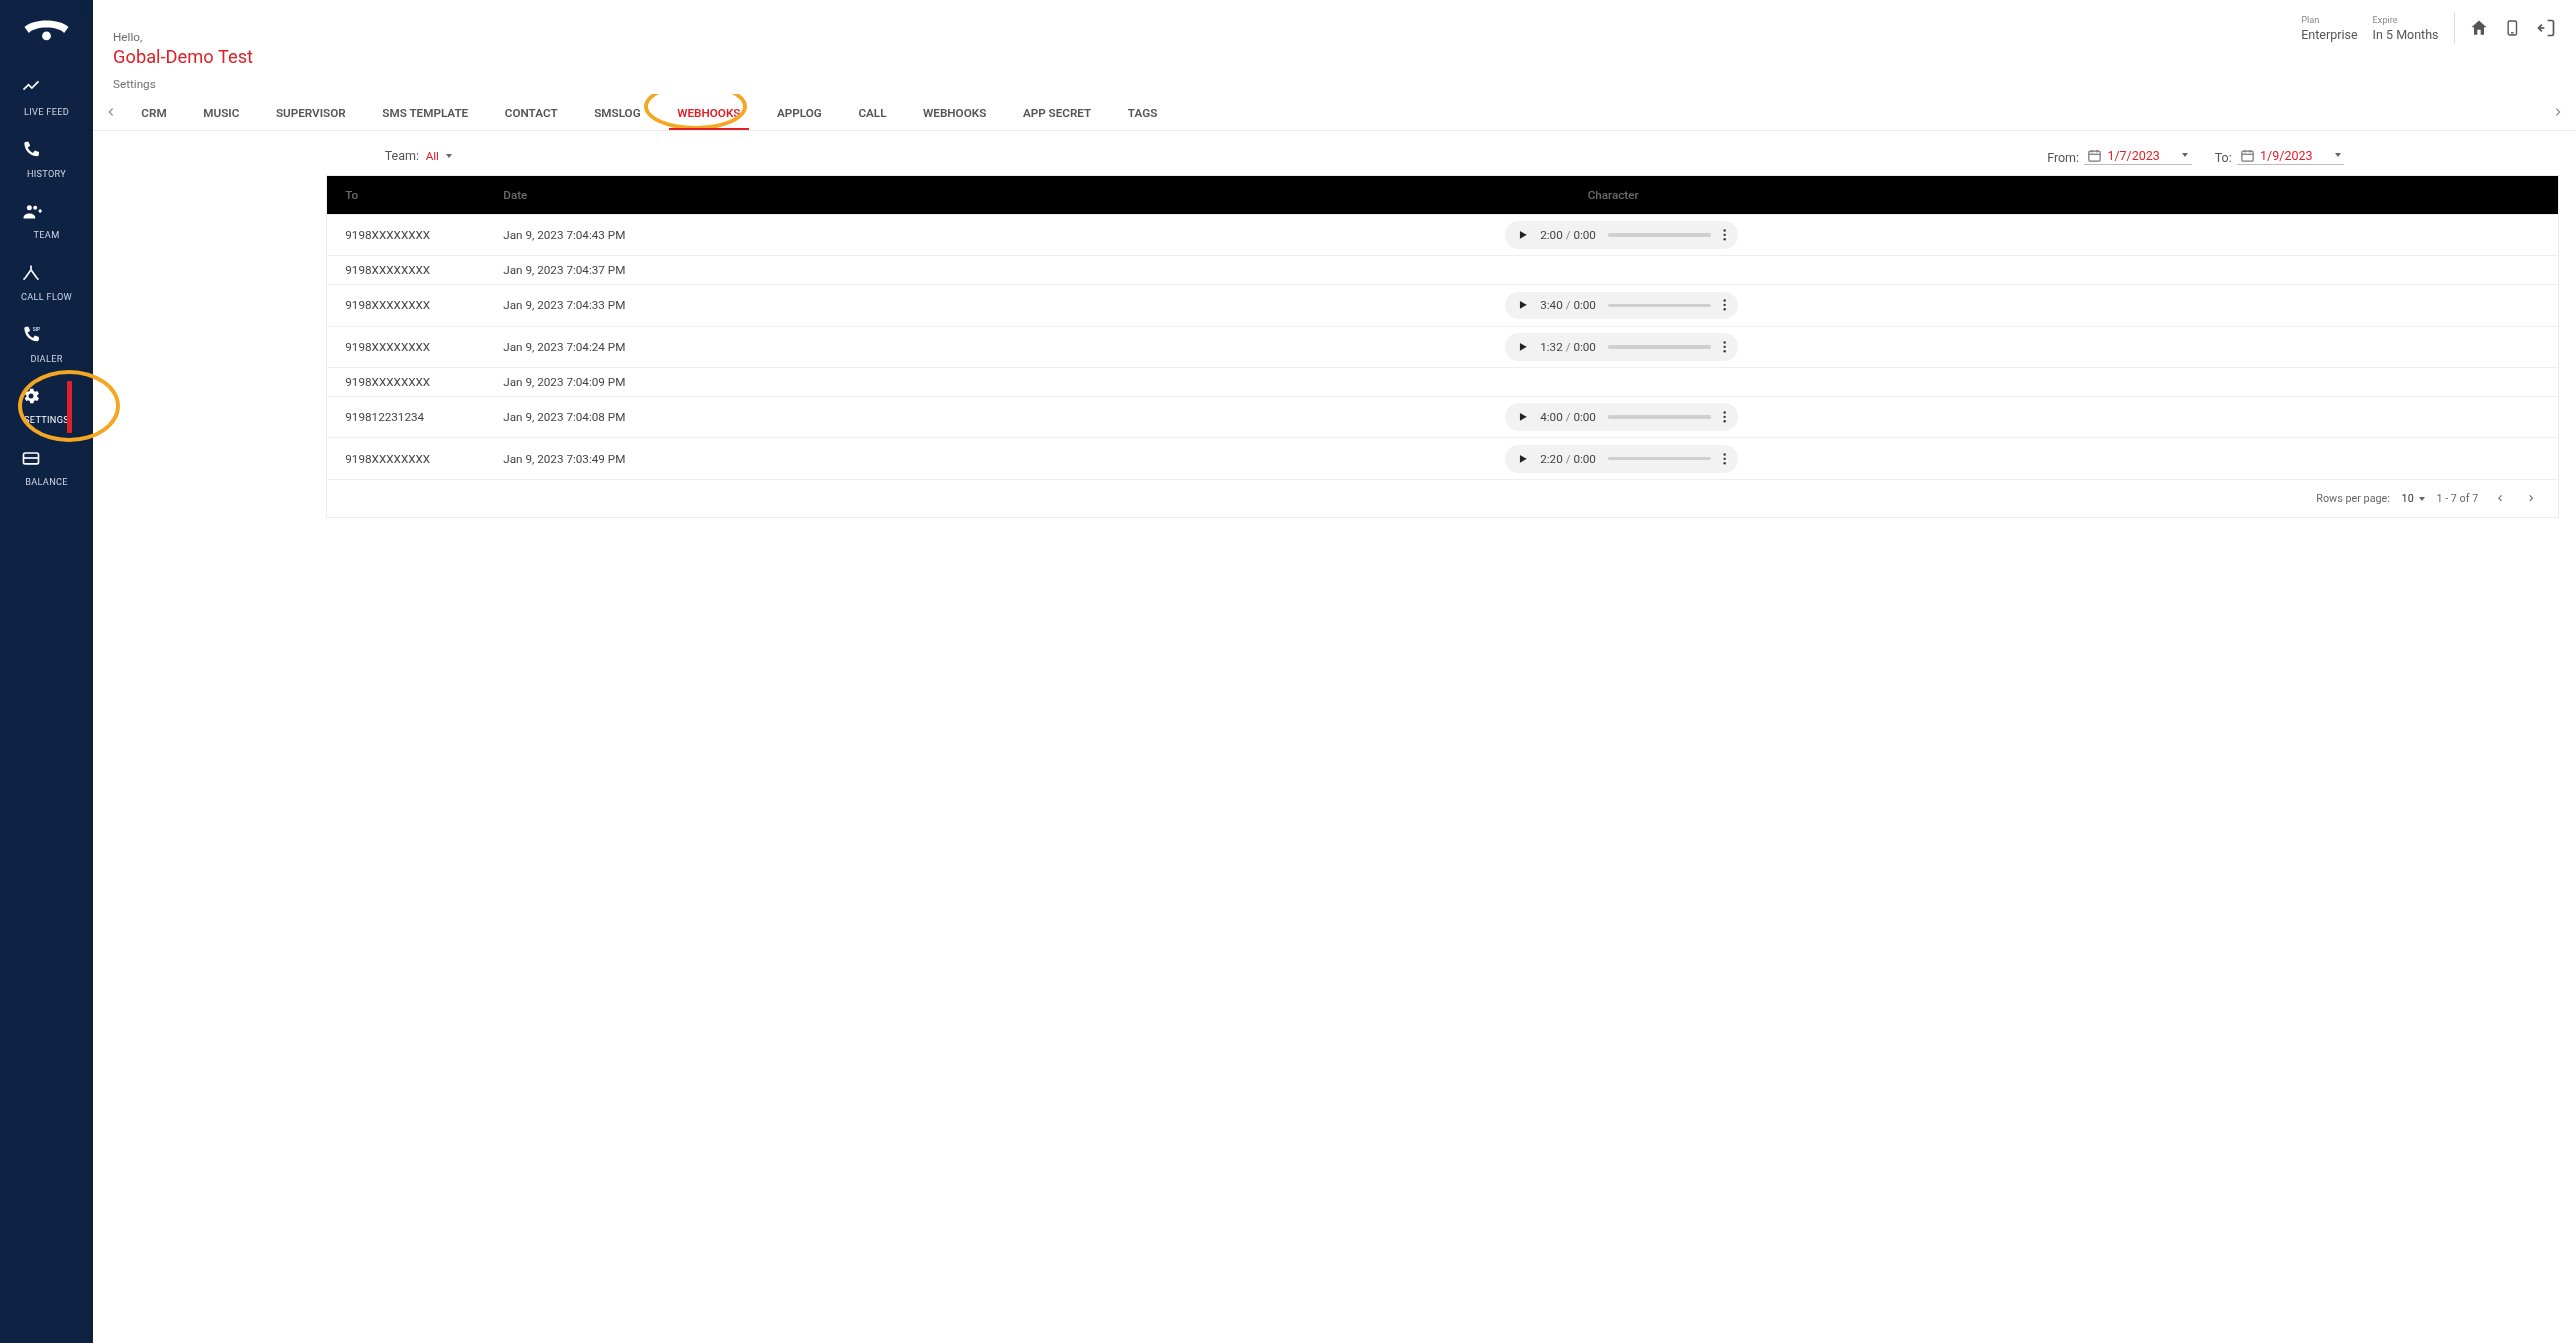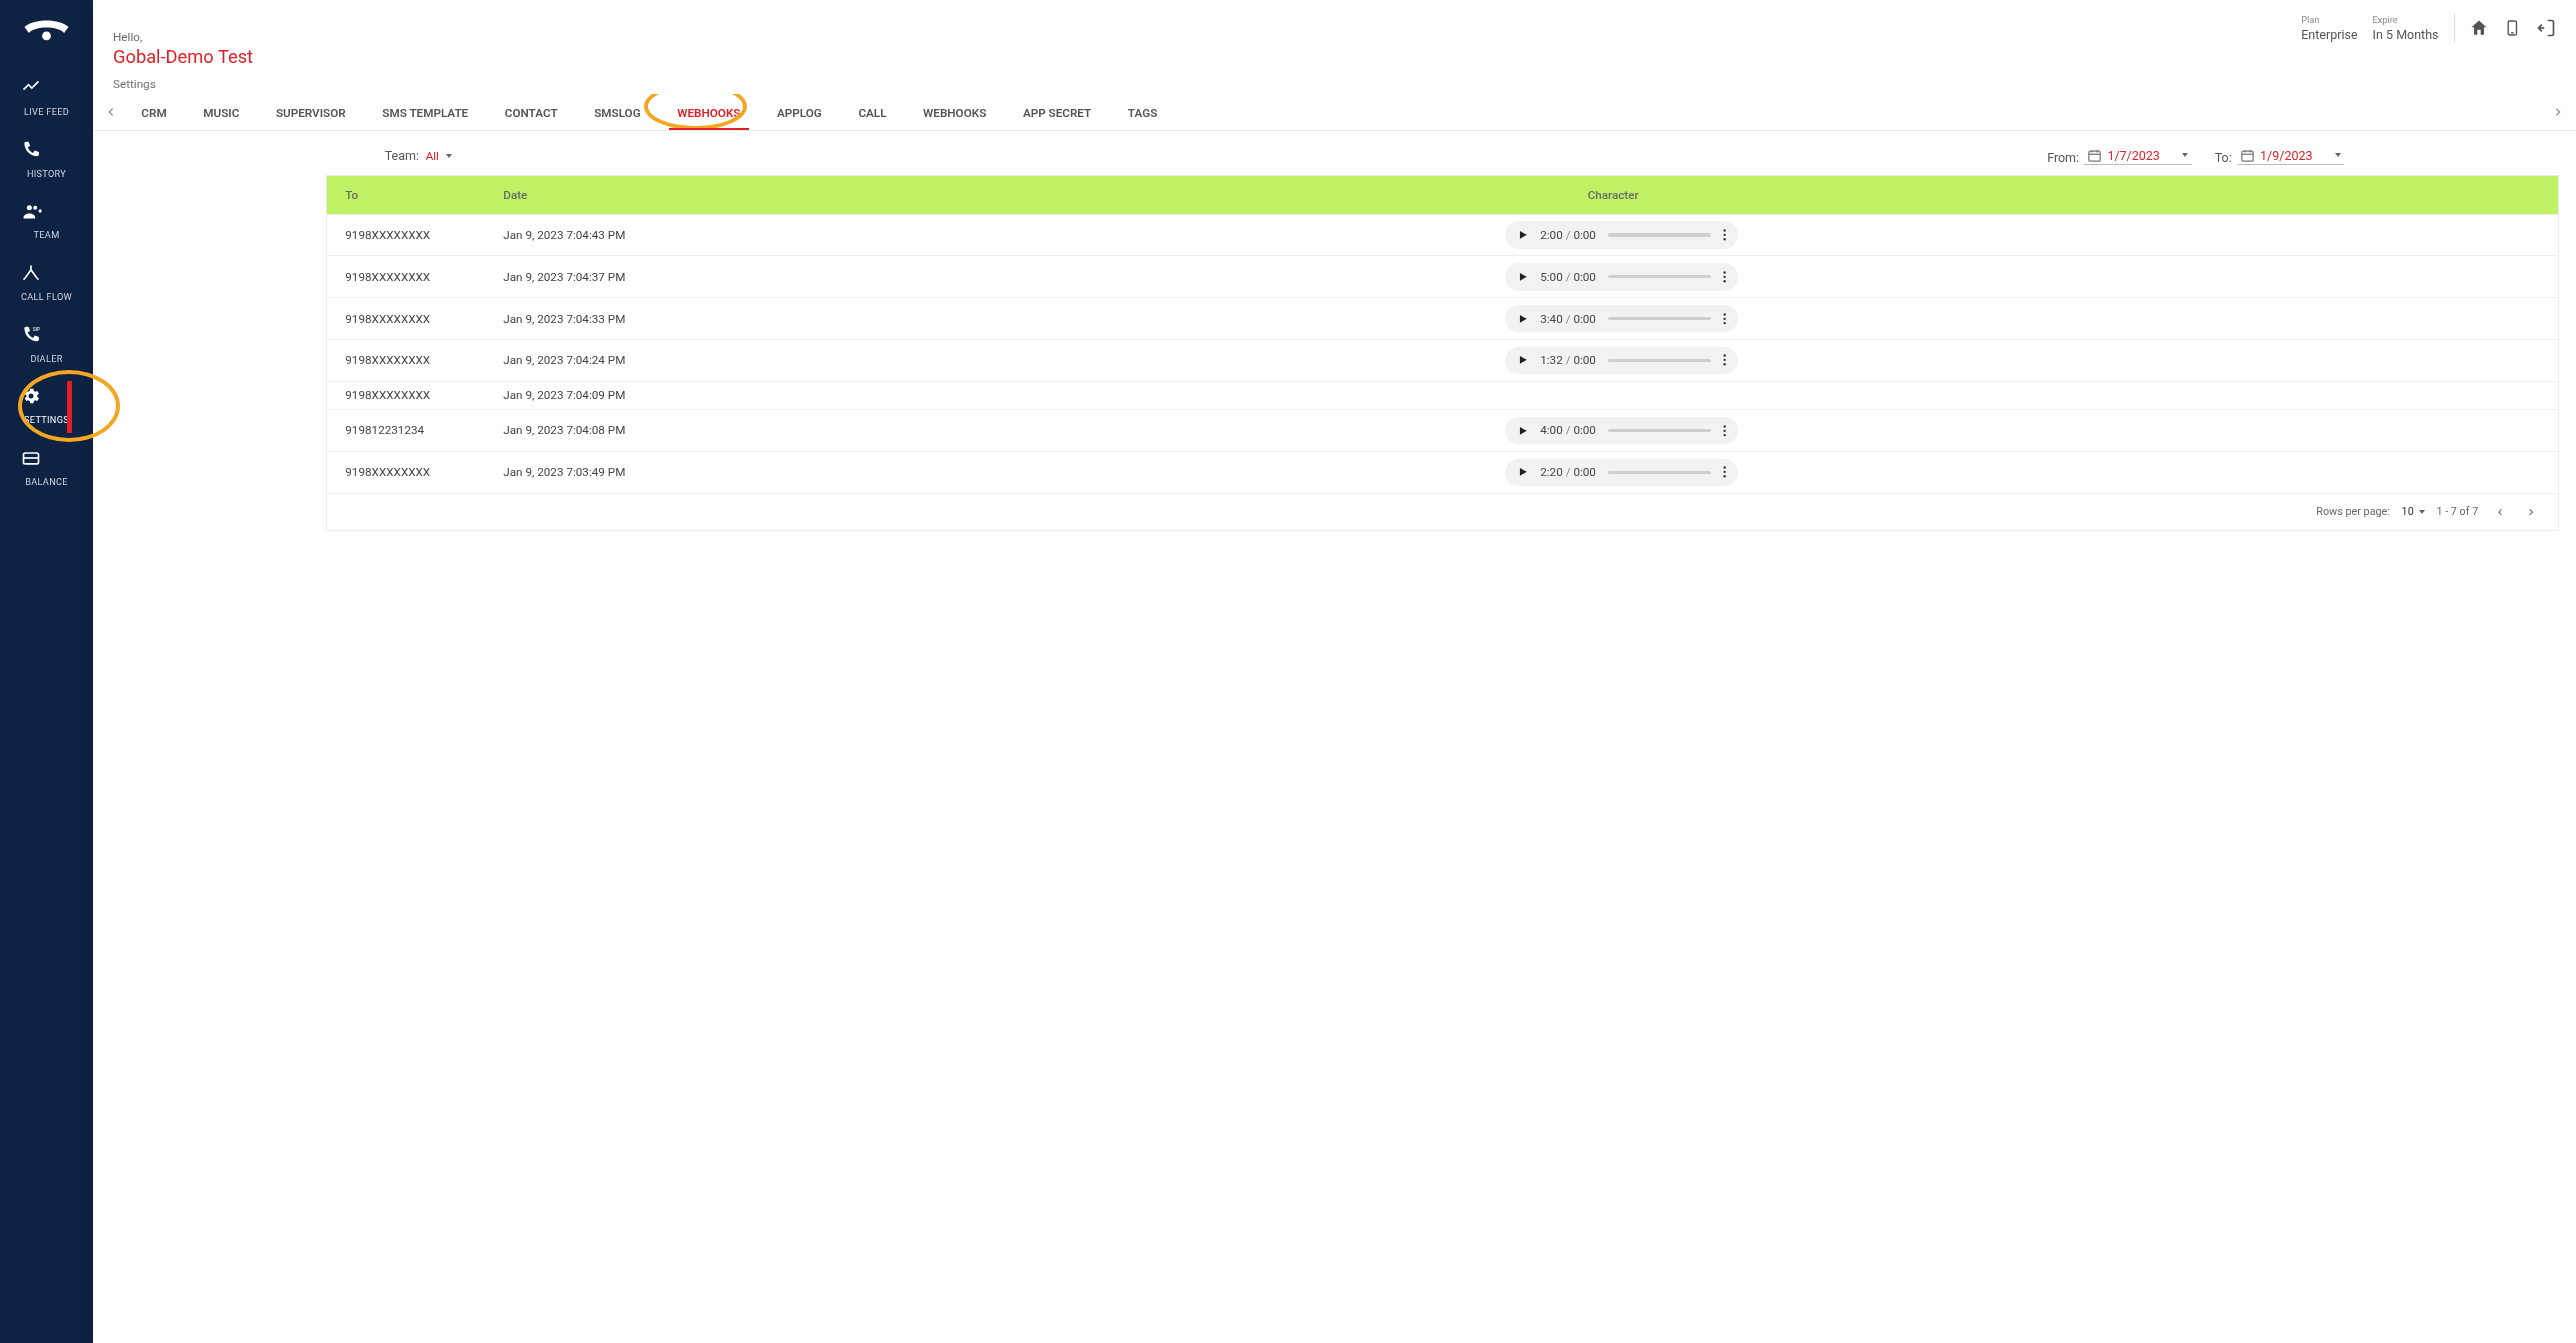--- a/index.html
+++ b/index.html
@@ -73,21 +73,21 @@
   .team-filter { margin-left:275px; display:flex; align-items:center; gap:6.7px;}
   .team-filter .val { color:#e01f26; font-size:11.7px; display:flex; align-items:center; gap:6.7px; cursor:pointer;}
   .spacer-flex { flex:1;}
   .date-filter { display:flex; align-items:flex-end; gap:5px;}
   .date-input { display:flex; align-items:center; gap:5px; border-bottom:0.8px solid #bbb; padding:1.7px 3.3px; cursor:pointer;}
   .date-input .date-val { color:#e01f26; font-size:12.5px; min-width:70px;}
   .caret-down { width:0; height:0; border-left:3.3px solid transparent; border-right:3.3px solid transparent; border-top:4.2px solid #666;}
 
   
   .table-card { margin: 0 16.7px 10px 233px; border:0.8px solid #ececec;}
-  .thead { display:flex; background:#bef264; color:#6b6b6b; font-size:11.7px; font-weight:500; padding:11.7px 18.3px;}
+  .thead { display:flex; background:#000000; color:#6b6b6b; font-size:11.7px; font-weight:500; padding:11.7px 18.3px;}
   .thead .col-to   { flex:0 0 158px;}
   .thead .col-date { flex:0 0 183px;}
   .thead .col-char { flex:1; text-align:center;}
   .trow { display:flex; align-items:center; border-top:0.8px solid #eee; padding:6.7px 18.3px; font-size:11.7px; color:#444;}
   .trow .c-to { flex:0 0 158px;}
   .trow .c-date { flex:0 0 200px;}
   .trow .c-player { flex:1; display:flex; justify-content:center;}
   .player {
     background:#f2f2f2; border-radius:832px; padding:6.7px 11.7px; display:flex; align-items:center; gap:11.7px; width:233px;
   }
@@ -295,38 +295,20 @@
                   <circle cx="2" cy="8" r="1.6"></circle>
                   <circle cx="2" cy="14" r="1.6"></circle>
                 </svg>
               </span>
             </div>
           </div>
         </div>
         <div class="trow">
           <div class="c-to">9198XXXXXXXX</div>
           <div class="c-date">Jan 9, 2023 7:04:37 PM</div>
-          <div class="c-player">
-            <div class="player">
-              <span class="play-btn">
-                <svg width="11.7" height="11.7" viewBox="0 0 24 24" fill="currentColor">
-                  <polygon points="6 4 20 12 6 20"></polygon>
-                </svg>
-              </span>
-              <span class="player-time">5:00 <span class="slash">/</span> 0:00</span>
-              <div class="player-track"></div>
-              <span class="player-menu">
-                <svg width="3.3" height="11.7" viewBox="0 0 4 16" fill="currentColor">
-                  <circle cx="2" cy="2" r="1.6"></circle>
-                  <circle cx="2" cy="8" r="1.6"></circle>
-                  <circle cx="2" cy="14" r="1.6"></circle>
-                </svg>
-              </span>
-            </div>
-          </div>
         </div>
         <div class="trow">
           <div class="c-to">9198XXXXXXXX</div>
           <div class="c-date">Jan 9, 2023 7:04:33 PM</div>
           <div class="c-player">
             <div class="player">
               <span class="play-btn">
                 <svg width="11.7" height="11.7" viewBox="0 0 24 24" fill="currentColor">
                   <polygon points="6 4 20 12 6 20"></polygon>
                 </svg>

